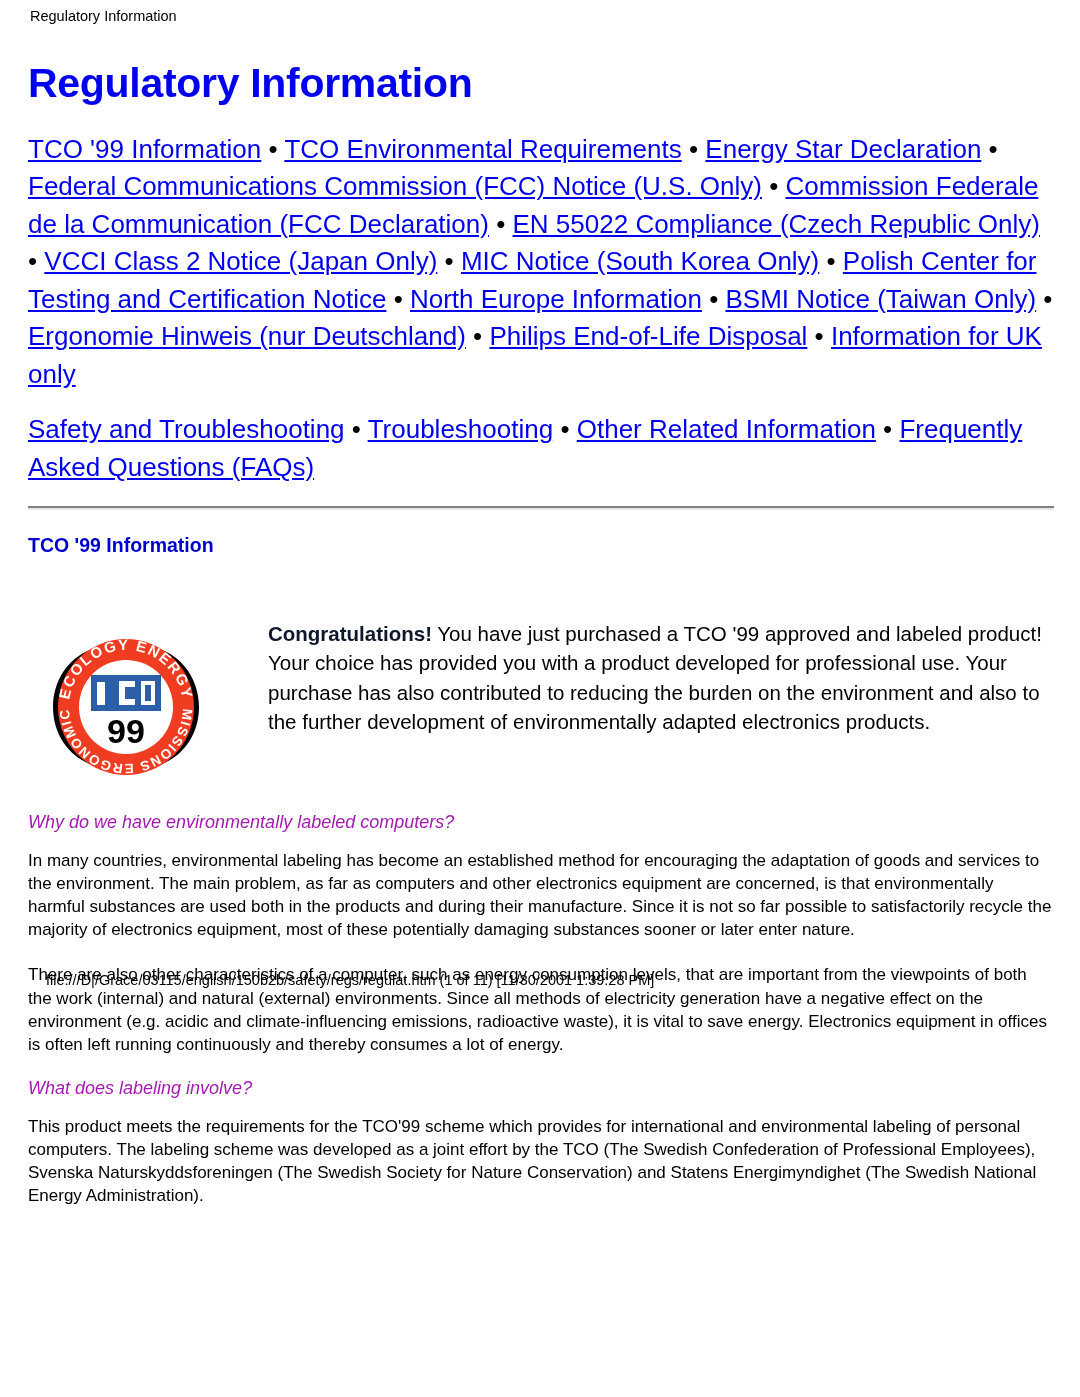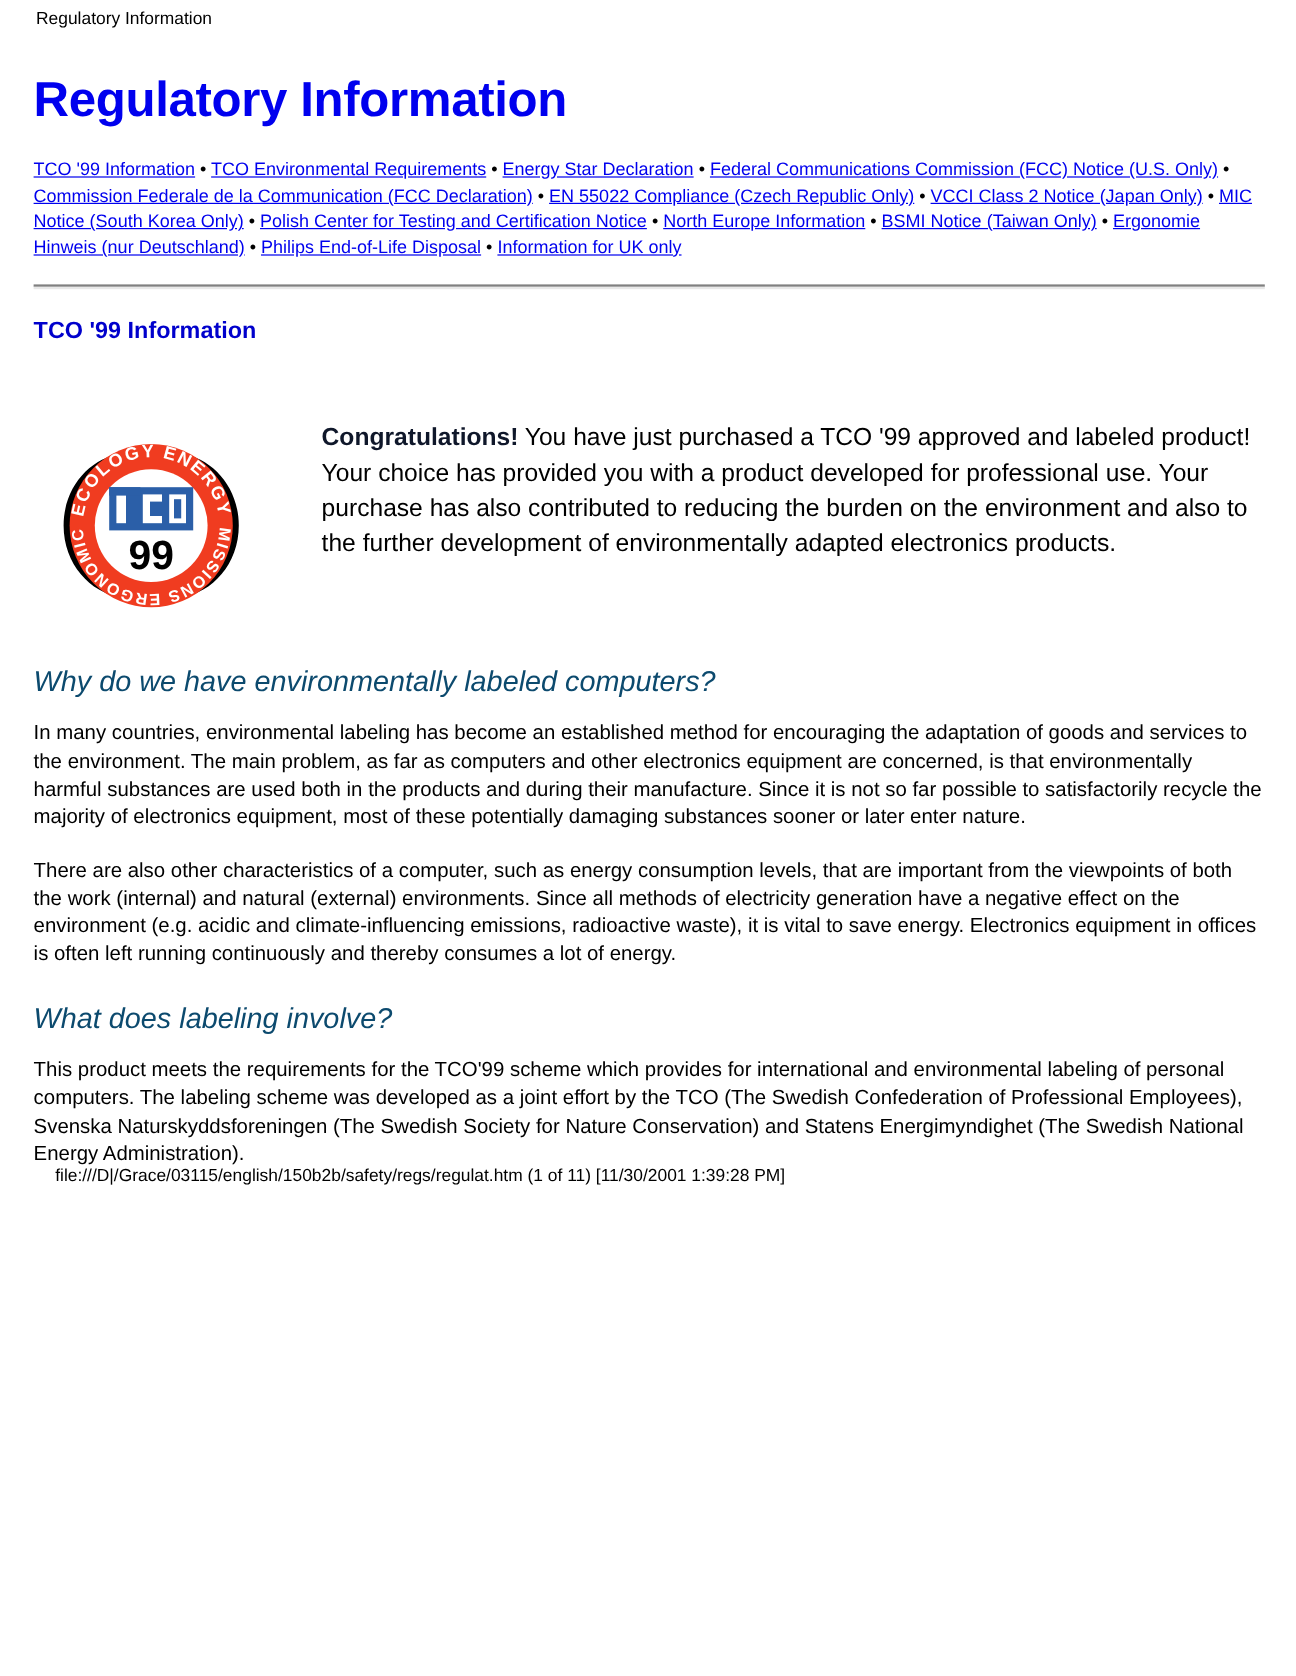--- a/index.html
+++ b/index.html
@@ -39,21 +39,21 @@
   }
   h1.page-title {
     font-size: 41px;
     font-weight: bold;
     color: #0000ee;
     margin: 0 0 26px 0;
     letter-spacing: -0.3px;
     line-height: 1.05;
   }
   .linkblock {
-    font-size: 15px;
+    font-size: 26px;
     line-height: 1.44;
     margin: 0 0 18px 0;
     color: #0000ee;
   }
   .linkblock a {
     color: #0000ee;
     text-decoration: underline;
     cursor: pointer;
   }
   .sep {
@@ -91,25 +91,25 @@
     margin-left: 240px;
     font-size: 20.5px;
     line-height: 1.43;
     color: #000000;
   }
   .congrats .bang {
     color: #0f172a;
     font-weight: bold;
   }
   h3.q {
-    font-size: 24px;
+    font-size: 18px;
     font-style: italic;
     font-weight: normal;
-    margin: 30px 0 16px 0;
-    color: #0c4a6e;
+    margin: 18px 0 16px 0;
+    color: #a21caf;
   }
   p.body {
     font-size: 17px;
     line-height: 1.36;
     margin: 0 0 22px 0;
     color: #000000;
   }
   .footer {
     position: absolute;
     left: 46px;
@@ -124,20 +124,21 @@
 <div class="page">
 
   <div class="running-header">Regulatory Information</div>
 
   <div class="content">
 
     <h1 class="page-title">Regulatory Information</h1>
 
     <p class="linkblock" id="nav-group-1"><a href="#">TCO '99 Information</a><span class="sep"> • </span><a href="#">TCO Environmental Requirements</a><span class="sep"> • </span><a href="#">Energy Star Declaration</a><span class="sep"> • </span><a href="#">Federal Communications Commission (FCC) Notice (U.S. Only)</a><span class="sep"> • </span><a href="#">Commission Federale de la Communication (FCC Declaration)</a><span class="sep"> • </span><a href="#">EN 55022 Compliance (Czech Republic Only)</a><span class="sep"> • </span><a href="#">VCCI Class 2 Notice (Japan Only)</a><span class="sep"> • </span><a href="#">MIC Notice (South Korea Only)</a><span class="sep"> • </span><a href="#">Polish Center for Testing and Certification Notice</a><span class="sep"> • </span><a href="#">North Europe Information</a><span class="sep"> • </span><a href="#">BSMI Notice (Taiwan Only)</a><span class="sep"> • </span><a href="#">Ergonomie Hinweis (nur Deutschland)</a><span class="sep"> • </span><a href="#">Philips End-of-Life Disposal</a><span class="sep"> • </span><a href="#">Information for UK only</a></p>
 
+    <p class="linkblock" id="nav-group-2"><a href="#">Safety and Troubleshooting</a><span class="sep"> • </span><a href="#">Troubleshooting</a><span class="sep"> • </span><a href="#">Other Related Information</a><span class="sep"> • </span><a href="#">Frequently Asked Questions (FAQs)</a></p>
 
     <hr class="rule">
 
     <h2 class="section-title">TCO '99 Information</h2>
 
     <div class="tco-block">
 
       <div class="tco-logo">
         <svg viewBox="0 0 170 160" width="170" height="160" aria-hidden="true">
 

